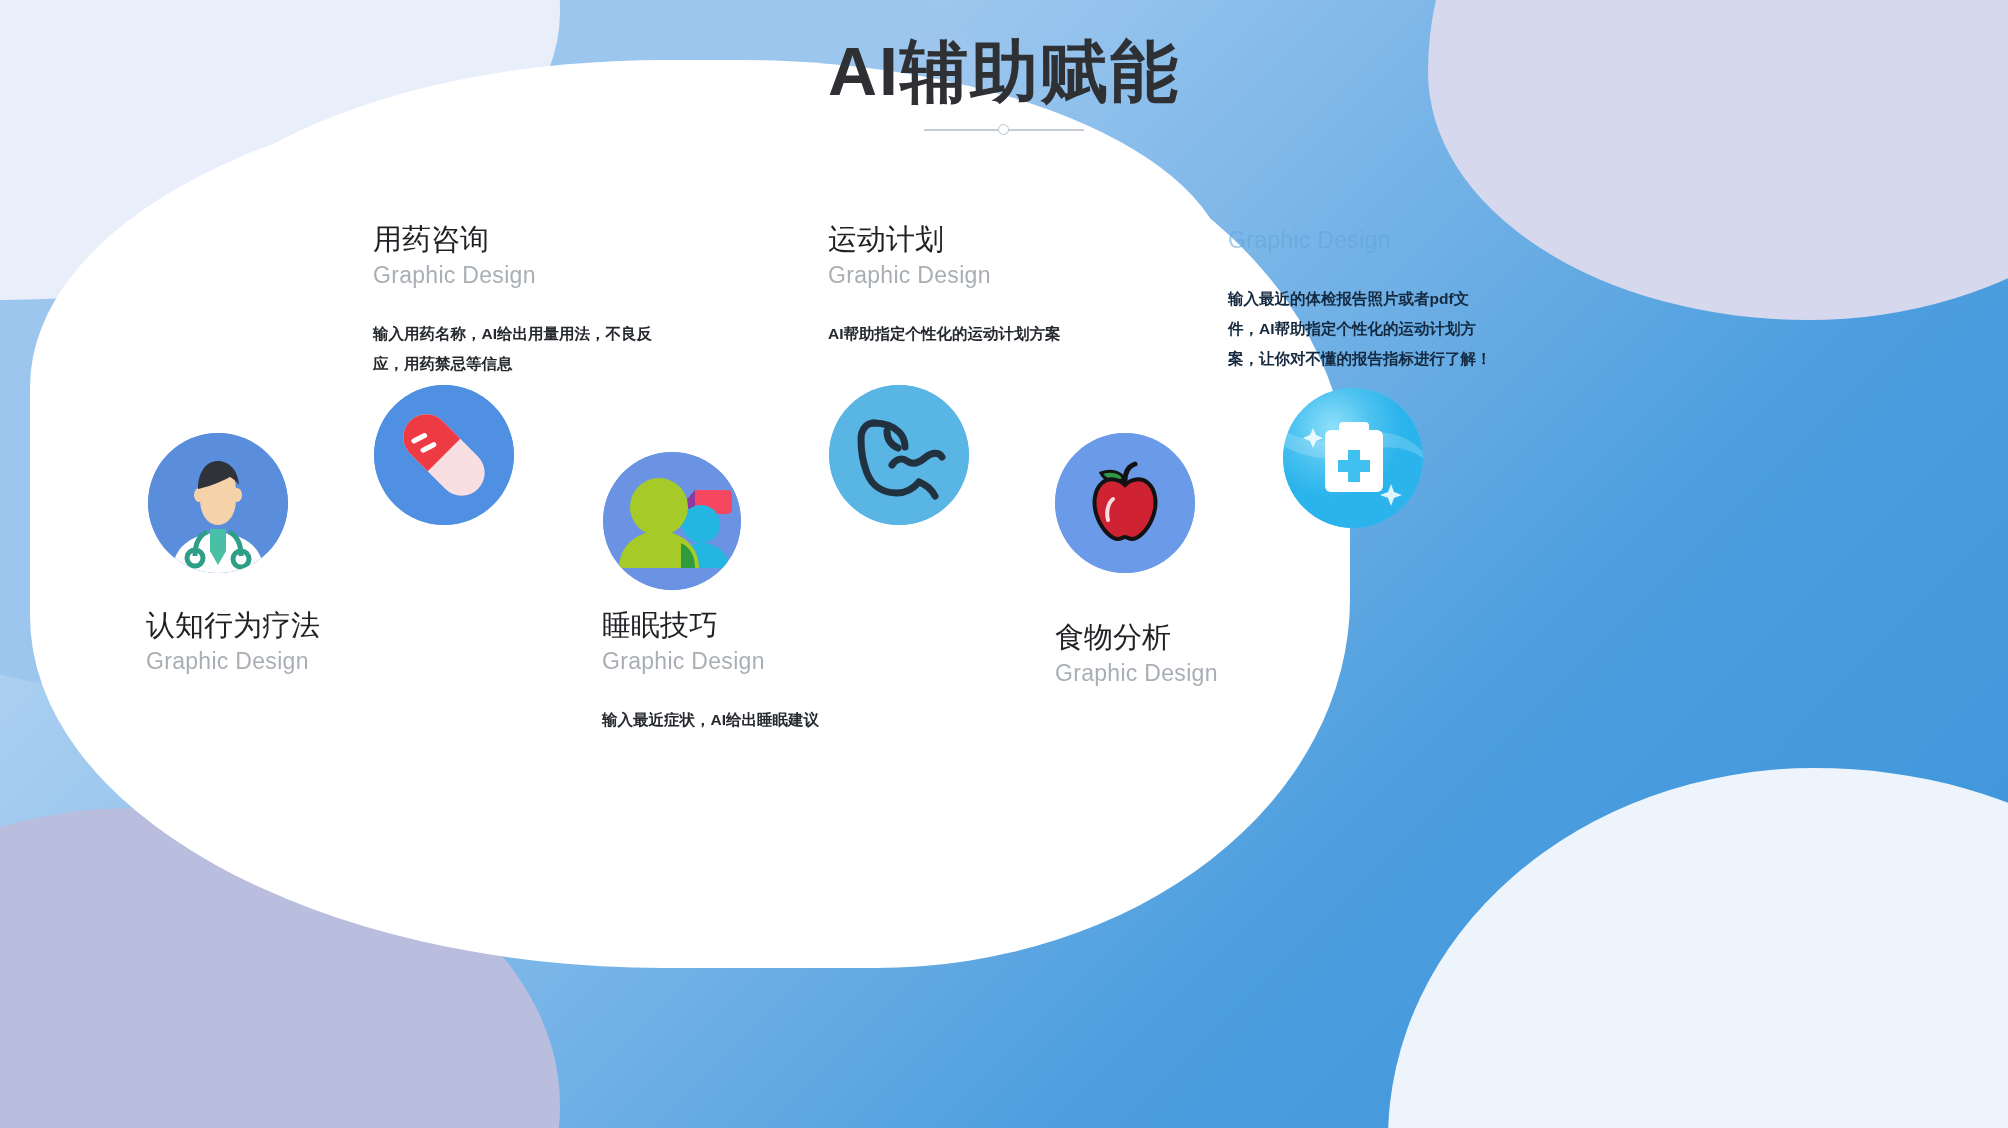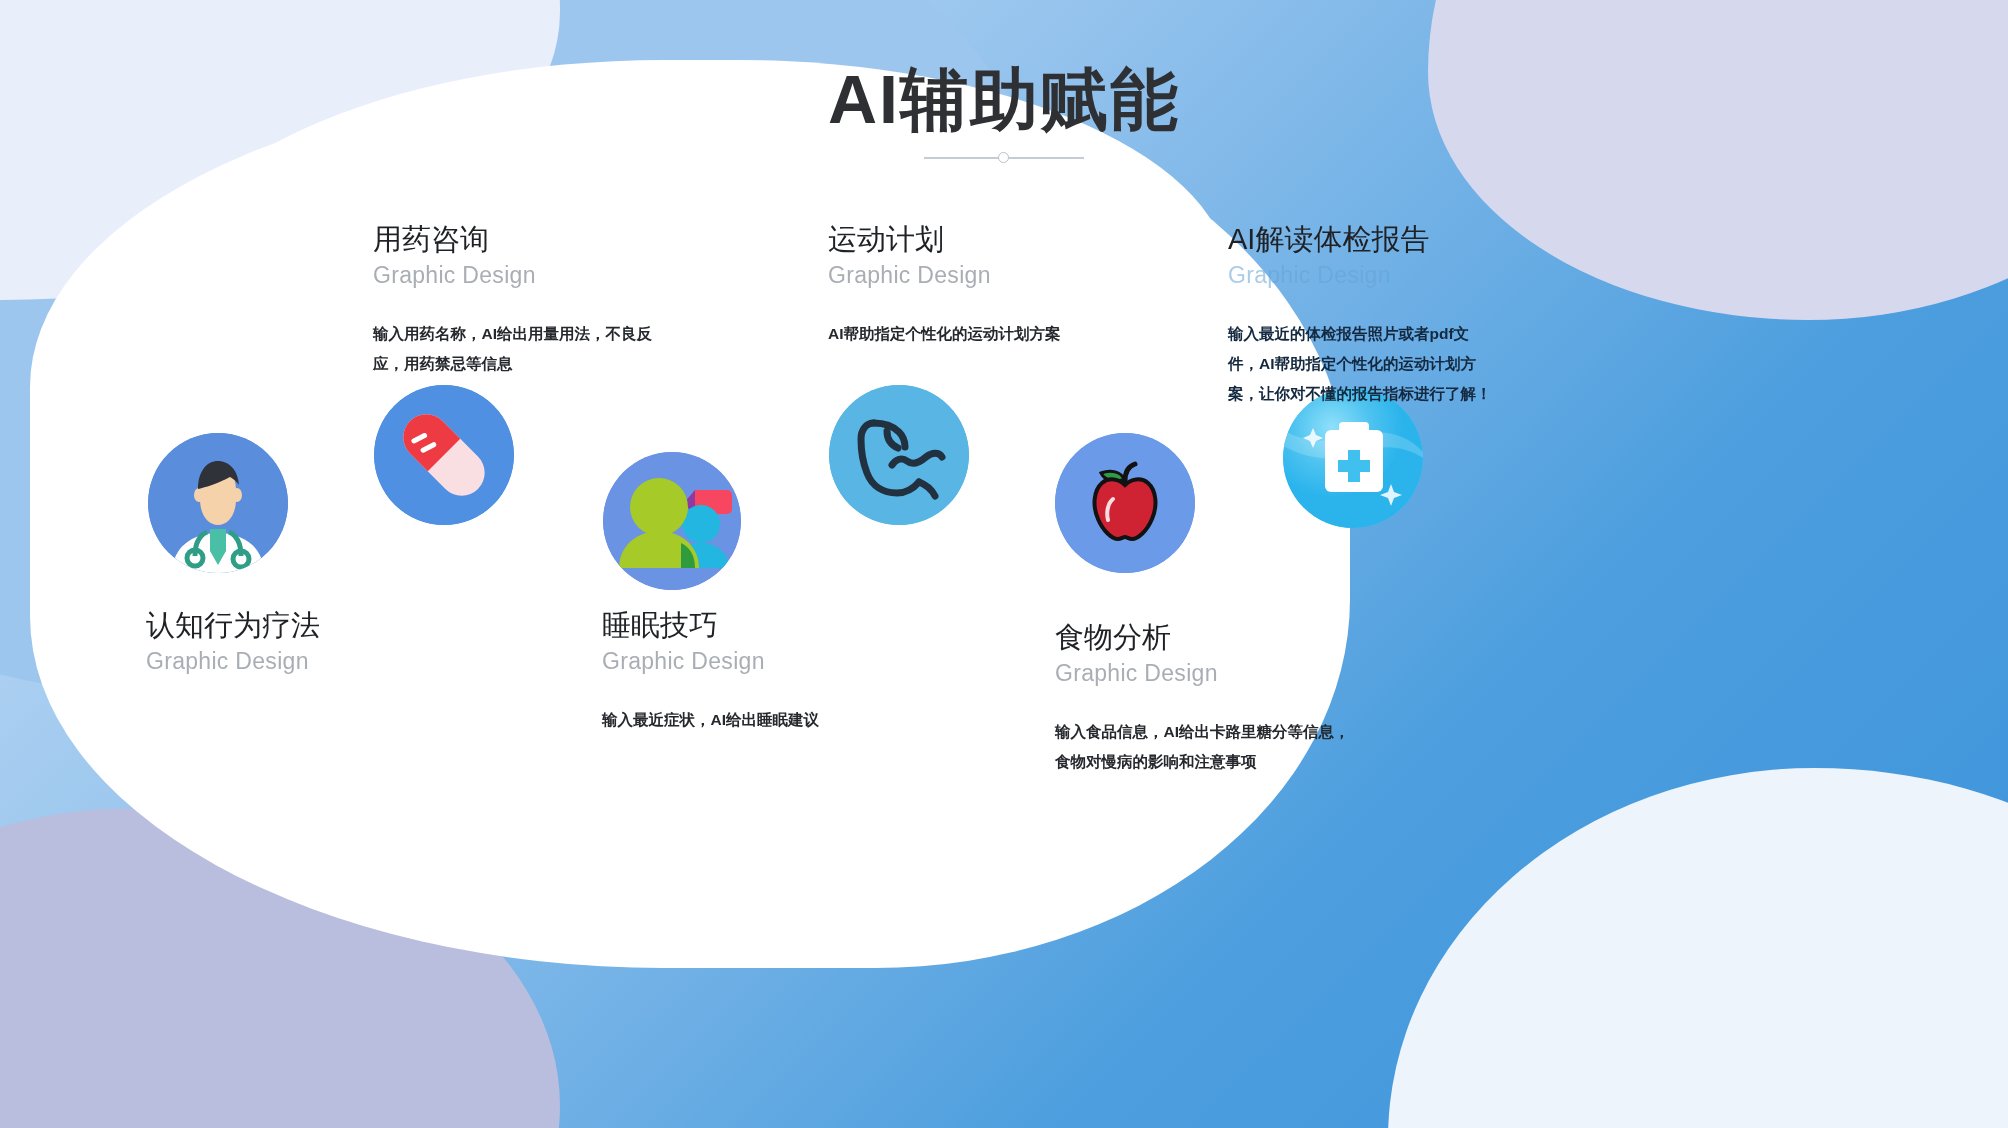--- a/index.html
+++ b/index.html
@@ -45,21 +45,21 @@
     background:#ffffff;
     border-radius:44% 40% 36% 48% / 34% 46% 42% 40%;
   }
   .stage-white2{
     position:absolute;left:150px;top:60px;width:1080px;height:420px;
     background:#ffffff;
     border-radius:50% 48% 42% 46% / 60% 55% 40% 45%;
   }
 
   
-  .header{position:absolute;left:0;right:0;top:60px;text-align:center;z-index:12;}
+  .header{position:absolute;left:0;right:0;top:32px;text-align:center;z-index:12;}
   .title{
     font-size:68px;font-weight:bold;color:#2f3033;letter-spacing:2px;
     line-height:1.15;
   }
   .subtitle{
     margin-top:14px;font-size:17px;color:#8a9099;letter-spacing:3px;font-weight:normal;
   }
   .divider{
     margin:14px auto 0;width:160px;height:12px;position:relative;
   }
@@ -214,20 +214,18 @@
 
 <div class="feature" style="left:828px;top:222px;width:290px;">
   <div class="f-title">运动计划</div>
   <div class="f-sub">Graphic Design</div>
   <div class="f-desc">AI帮助指定个性化的运动计划方案</div>
 </div>
 
 <div class="feature" style="left:1055px;top:608px;width:300px;margin-top:12px;">
   <div class="f-title">食物分析</div>
   <div class="f-sub">Graphic Design</div>
-  <div class="f-desc">输入食品信息，AI给出卡路里糖分等信息，食物对慢病的影响和注意事项</div>
 </div>
 
 <div class="feature" style="left:1228px;top:222px;width:270px;">
-  <div class="f-title">AI解读体检报告</div>
   <div class="f-sub faded">Graphic Design</div>
   <div class="f-desc on-blue">输入最近的体检报告照片或者pdf文件，AI帮助指定个性化的运动计划方案，让你对不懂的报告指标进行了解！</div>
 </div>
 
 </body></html>

